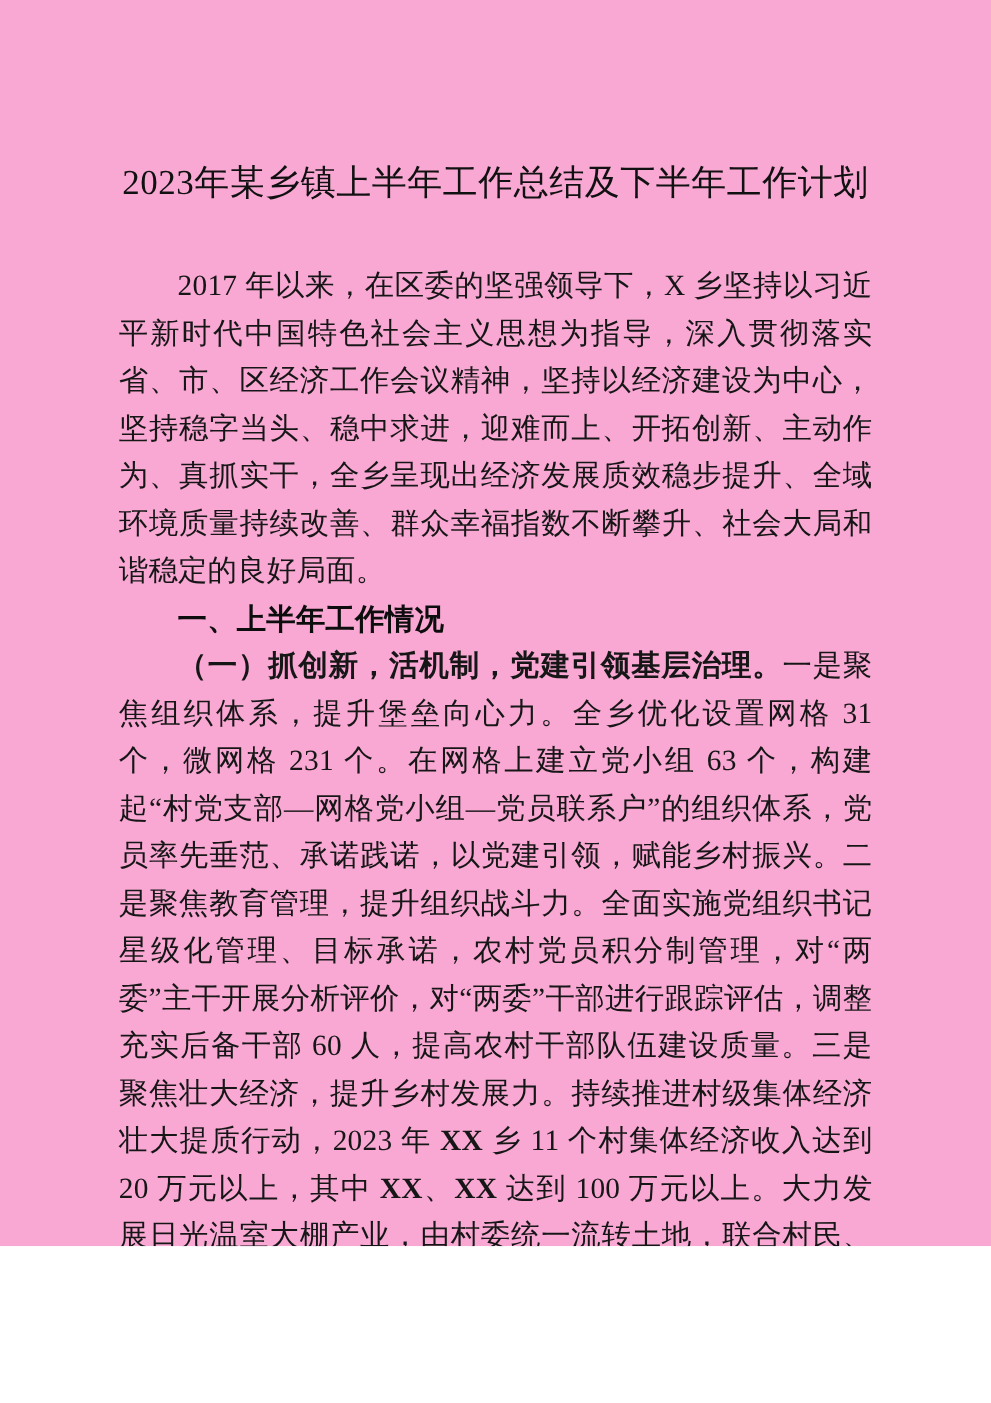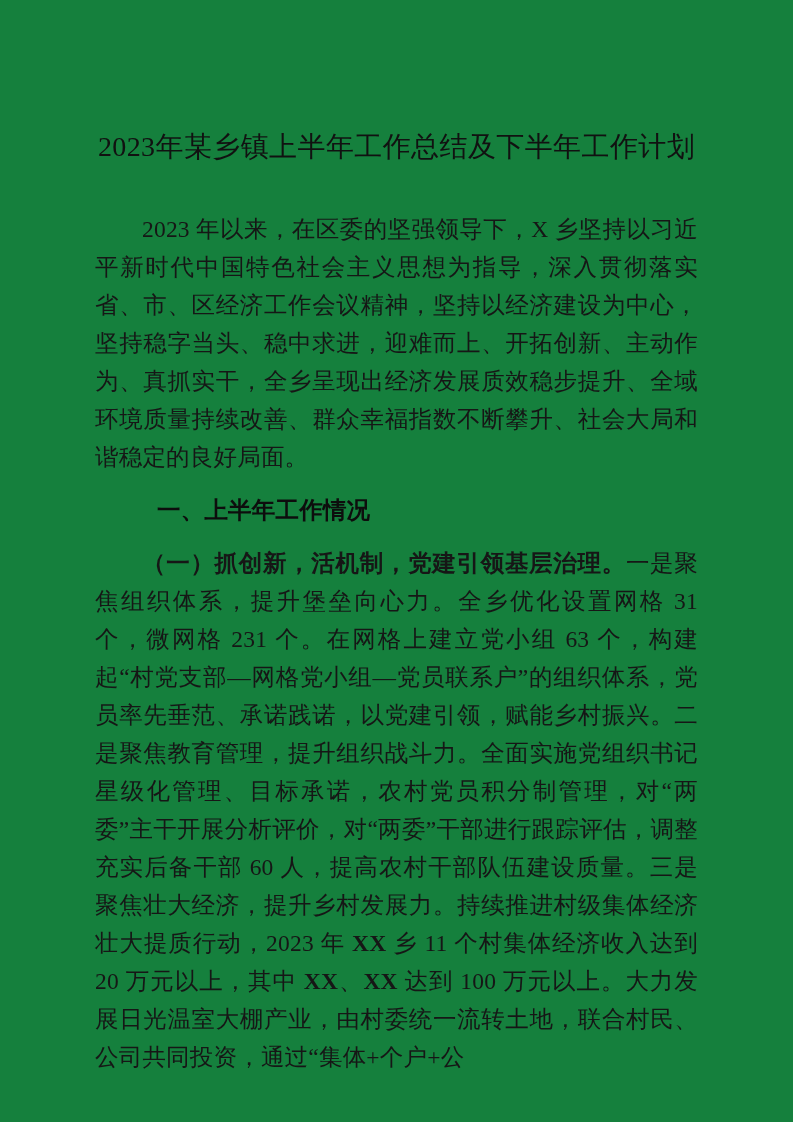--- a/index.html
+++ b/index.html
@@ -8,22 +8,22 @@
     background: #ffffff;
   }
   body {
     font-family: "Liberation Serif", "DejaVu Serif", serif;
     color: #1a1a1a;
     -webkit-font-smoothing: antialiased;
   }
   #page {
     position: relative;
     width: 793px;
-    height: 1122px;
-    background: #15803d;
+    height: 997px;
+    background: #f9a8d4;
     overflow: hidden;
     box-sizing: border-box;
   }
   #content {
     position: absolute;
     left: 95px;
     top: 0;
     width: 603px;
   }
   .doc-title {
@@ -49,21 +49,21 @@
     text-justify: inter-ideograph;
     text-indent: 2em;
     letter-spacing: 0.2px;
     word-break: break-all;
     color: #161616;
   }
   p.heading1 {
     font-family: "Liberation Sans", "DejaVu Sans", sans-serif;
     font-size: 23.5px;
     line-height: 38px;
-    margin: 15px;
+    margin: 0;
     text-indent: 2em;
     font-weight: bold;
     letter-spacing: 0.2px;
     color: #0d0d0d;
   }
   .b {
     font-weight: bold;
   }
   .num {
     font-family: "Liberation Serif", "DejaVu Serif", serif;
@@ -73,21 +73,21 @@
 </head>
 <body>
 
 <div id="page">
   <div id="content">
 
     <h1 class="doc-title">2023年某乡镇上半年工作总结及下半年工作计划</h1>
 
     <div class="spacer-after-title"></div>
 
-    <p class="para">2023 年以来，在区委的坚强领导下，X 乡坚持以习近平新时代中国特色社会主义思想为指导，深入贯彻落实省、市、区经济工作会议精神，坚持以经济建设为中心，坚持稳字当头、稳中求进，迎难而上、开拓创新、主动作为、真抓实干，全乡呈现出经济发展质效稳步提升、全域环境质量持续改善、群众幸福指数不断攀升、社会大局和谐稳定的良好局面。</p>
+    <p class="para">2017 年以来，在区委的坚强领导下，X 乡坚持以习近平新时代中国特色社会主义思想为指导，深入贯彻落实省、市、区经济工作会议精神，坚持以经济建设为中心，坚持稳字当头、稳中求进，迎难而上、开拓创新、主动作为、真抓实干，全乡呈现出经济发展质效稳步提升、全域环境质量持续改善、群众幸福指数不断攀升、社会大局和谐稳定的良好局面。</p>
 
     <p class="heading1">一、上半年工作情况</p>
 
     <p class="para">
       <span class="b">（一）抓创新，活机制，党建引领基层治理。</span><span>一是聚焦组织体系，提升堡垒向心力。全乡优化设置网格 31 个，微网格 231 个。在网格上建立党小组 63 个，构建起“村党支部—网格党小组—党员联系户”的组织体系，党员率先垂范、承诺践诺，以党建引领，赋能乡村振兴。二是聚焦教育管理，提升组织战斗力。全面实施党组织书记星级化管理、目标承诺，农村党员积分制管理，对“两委”主干开展分析评价，对“两委”干部进行跟踪评估，调整充实后备干部 60 人，提高农村干部队伍建设质量。三是聚焦壮大经济，提升乡村发展力。持续推进村级集体经济壮大提质行动，2023 年 </span><span class="b num">XX</span><span> 乡 11 个村集体经济收入达到 20 万元以上，其中 </span><span class="b num">XX</span><span>、</span><span class="b num">XX</span><span> 达到 100 万元以上。大力发展日光温室大棚产业，由村委统一流转土地，联合村民、公司共同投资，通过“集体+个户+公</span>
     </p>
 
   </div>
 </div>
 

